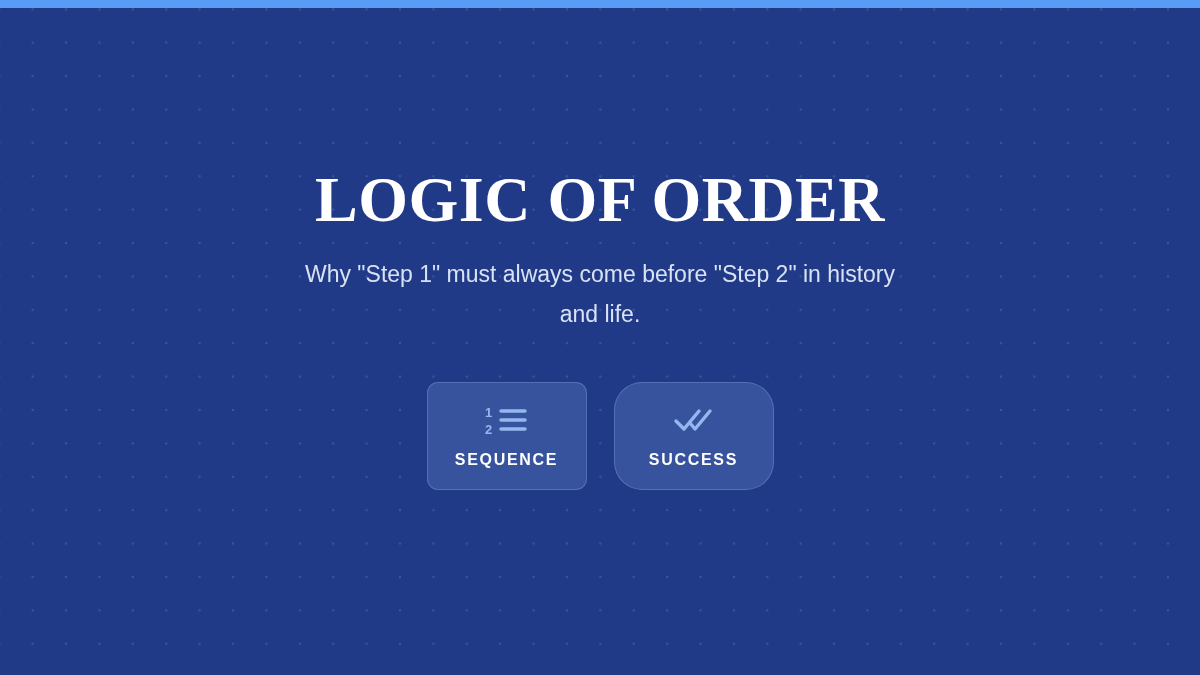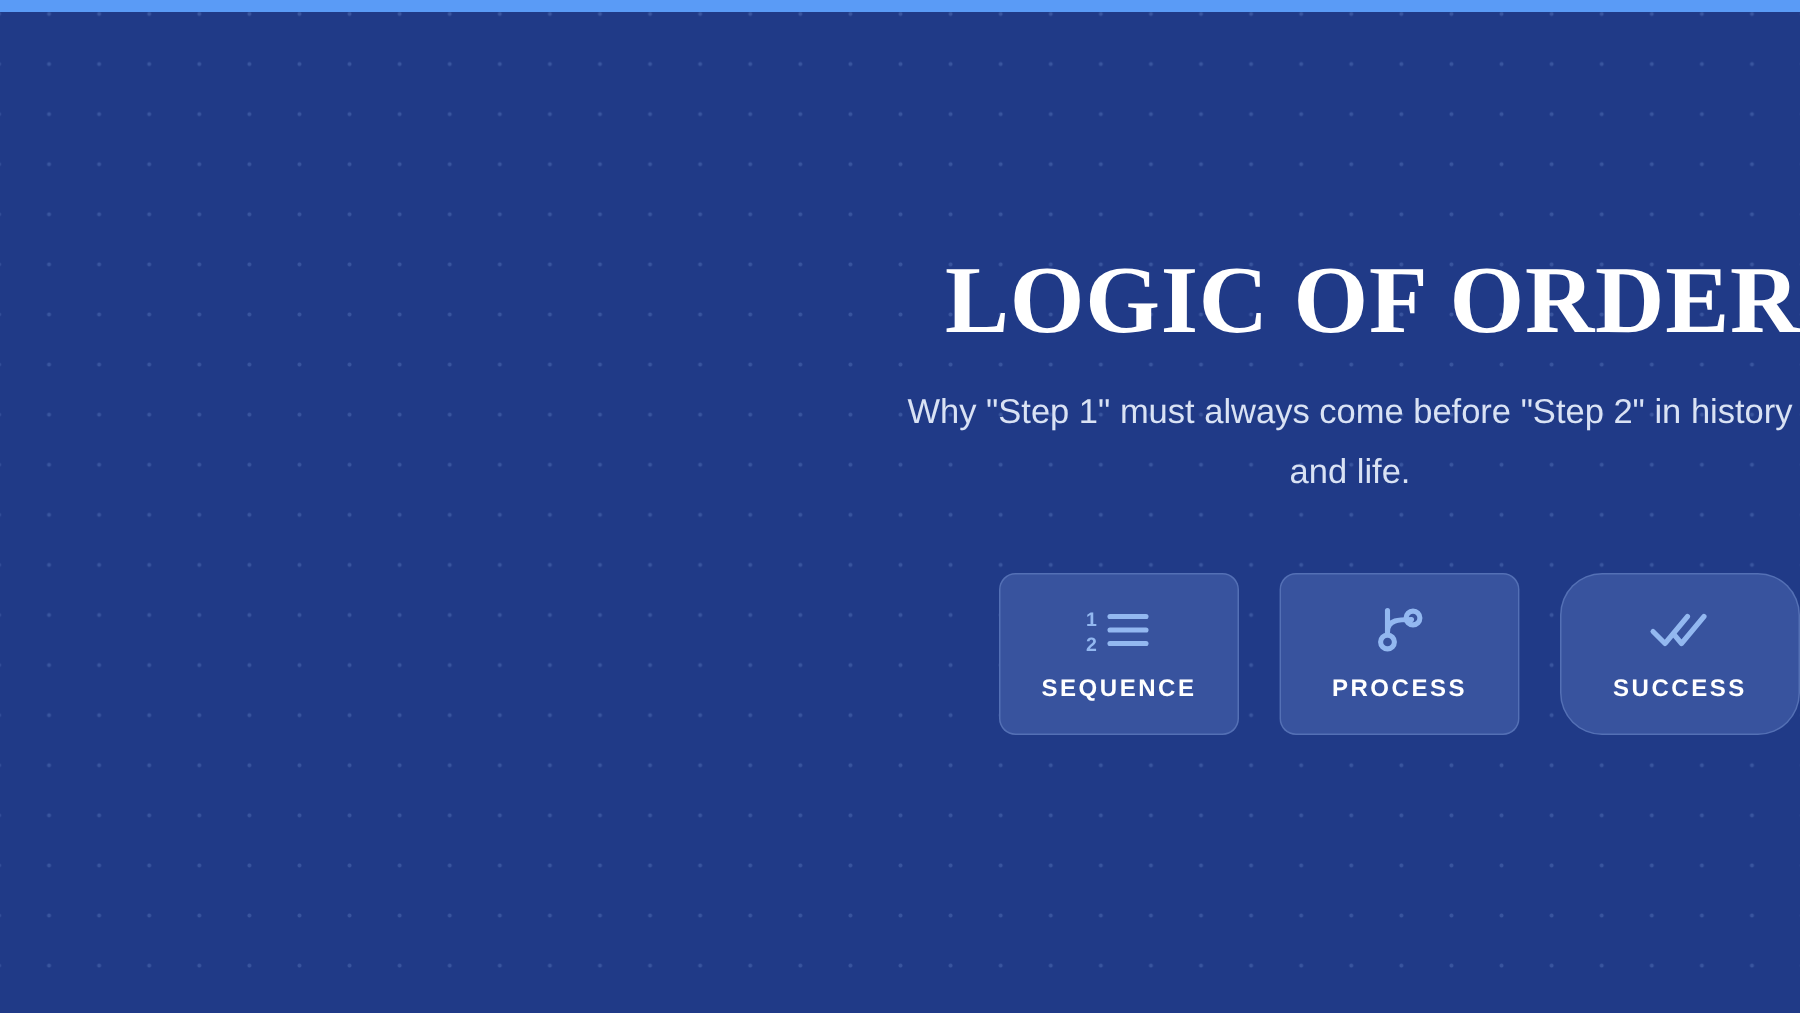--- a/index.html
+++ b/index.html
@@ -40,21 +40,21 @@
   }
 
   
   #content {
     position:absolute;
     top:0; left:0;
     width:1200px;
     height:675px;
     display:flex;
     flex-direction:column;
-    align-items:flex-end;
+    align-items:center;
     justify-content:flex-start;
   }
 
   #title {
     margin-top:168px;
     font-family:"Liberation Serif", serif;
     font-weight:700;
     font-size:64px;
     line-height:1.0;
     letter-spacing:0.5px;
@@ -140,31 +140,20 @@
             <text x="0" y="13" font-family="Liberation Sans, sans-serif" font-size="13" font-weight="700" fill="#93b8f0">1</text>
             <text x="0" y="30" font-family="Liberation Sans, sans-serif" font-size="13" font-weight="700" fill="#93b8f0">2</text>
             <line x1="16" y1="7" x2="40" y2="7" stroke="#93b8f0" stroke-width="3.4" stroke-linecap="round"></line>
             <line x1="16" y1="16" x2="40" y2="16" stroke="#93b8f0" stroke-width="3.4" stroke-linecap="round"></line>
             <line x1="16" y1="25" x2="40" y2="25" stroke="#93b8f0" stroke-width="3.4" stroke-linecap="round"></line>
           </svg>
         </span>
         <span class="card-label">SEQUENCE</span>
       </div>
 
-      <div class="card card-2">
-        <span class="card-icon">
-          <svg width="34" height="34" viewBox="0 0 34 34" fill="none" aria-hidden="true">
-            <path d="M9 4 V19" stroke="#93b8f0" stroke-width="3.4" stroke-linecap="round"></path>
-            <path d="M9 18 C9 10, 17 10, 25 10" stroke="#93b8f0" stroke-width="3.4" stroke-linecap="round" fill="none"></path>
-            <circle cx="9" cy="25" r="4.6" stroke="#93b8f0" stroke-width="3.4" fill="none"></circle>
-            <circle cx="26" cy="9" r="4.6" stroke="#93b8f0" stroke-width="3.4" fill="none"></circle>
-          </svg>
-        </span>
-        <span class="card-label">PROCESS</span>
-      </div>
 
       <div class="card card-3">
         <span class="card-icon">
           <svg width="42" height="28" viewBox="0 0 42 28" fill="none" aria-hidden="true">
             <path d="M3 15 L11 23 L26 5" stroke="#93b8f0" stroke-width="3.4" stroke-linecap="round" stroke-linejoin="round" fill="none"></path>
             <path d="M17 17 L22 23 L37 5" stroke="#93b8f0" stroke-width="3.4" stroke-linecap="round" stroke-linejoin="round" fill="none"></path>
           </svg>
         </span>
         <span class="card-label">SUCCESS</span>
       </div>

